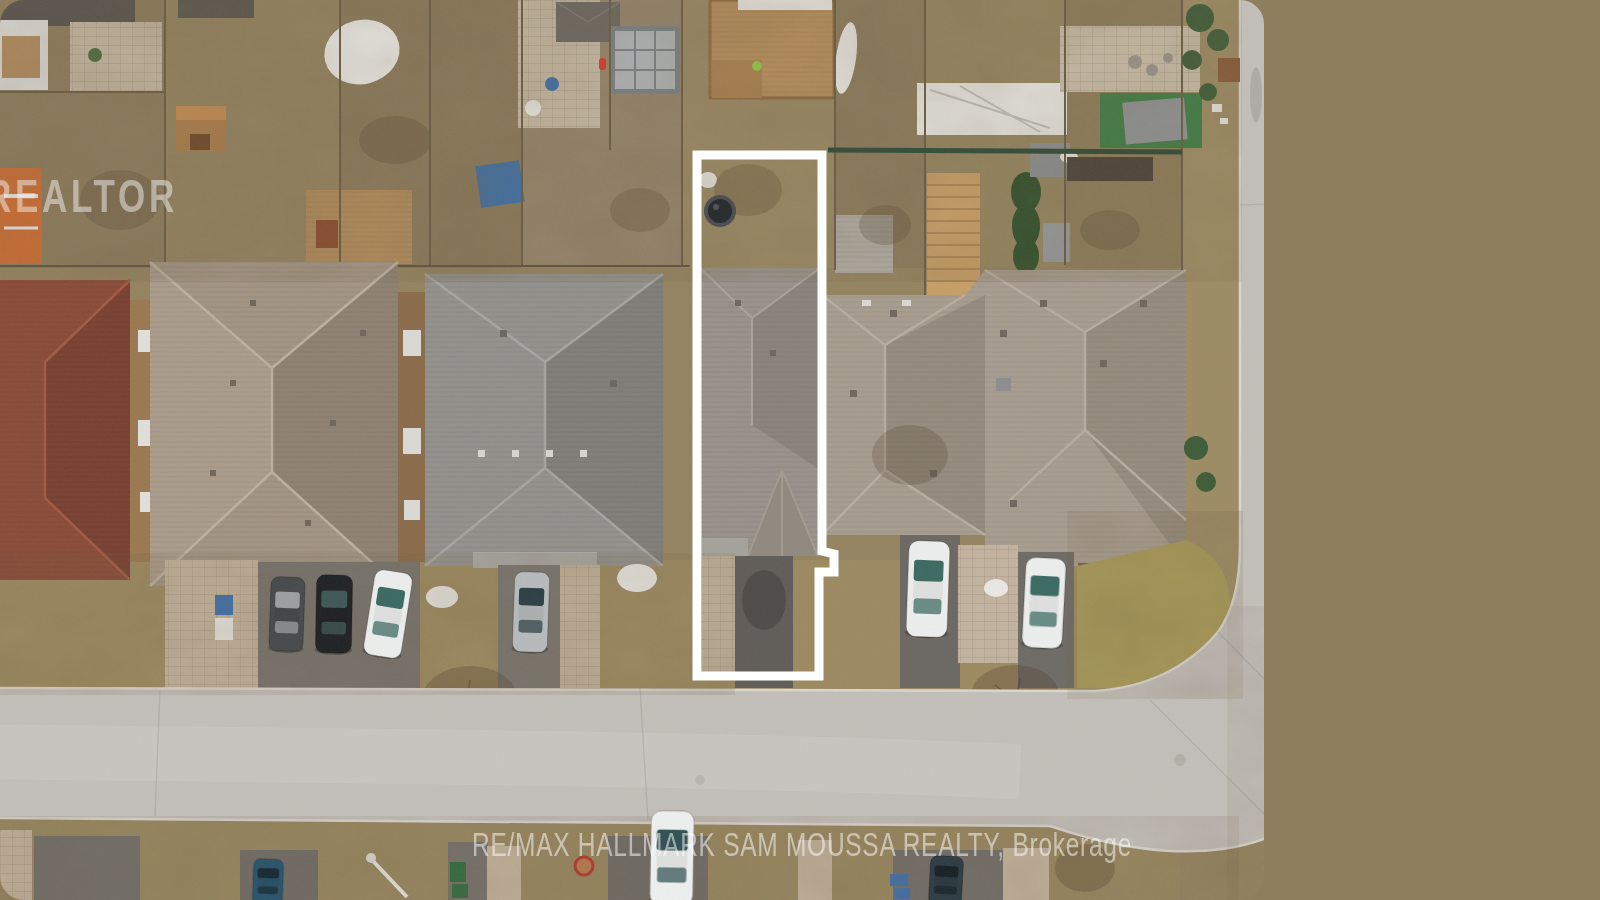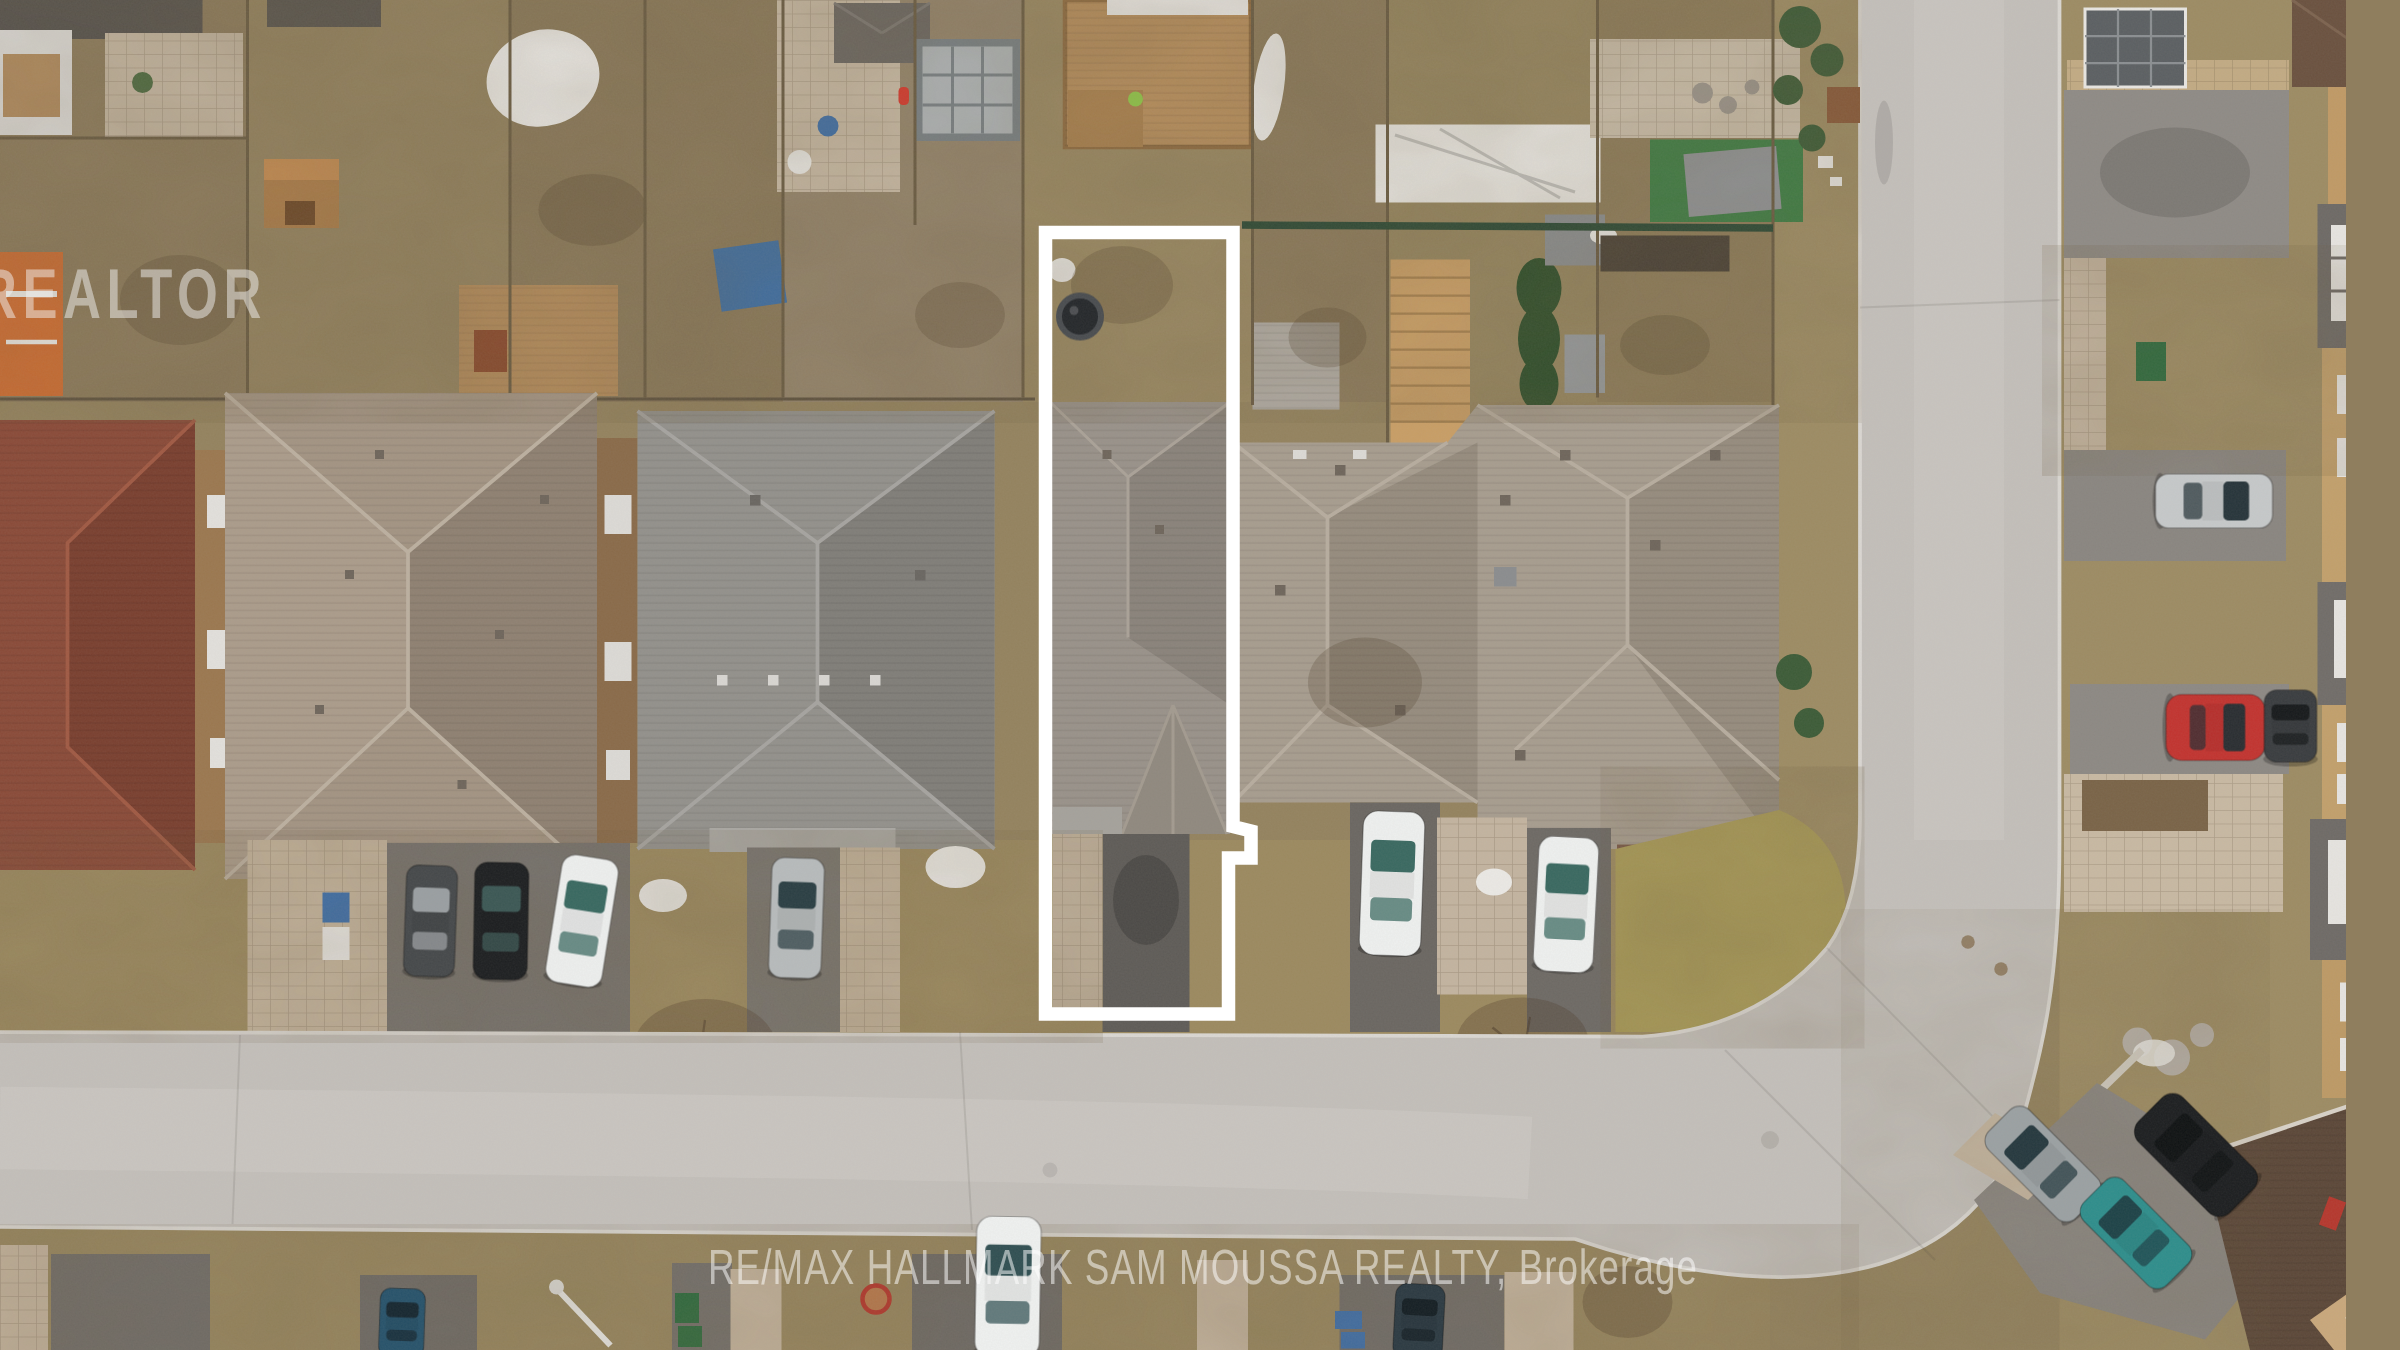--- a/index.html
+++ b/index.html
@@ -1,16 +1,16 @@
 <!DOCTYPE html>
 <html><head>
 <meta charset="utf-8">
 <style>
   html,body{margin:0;padding:0;background:#8f7e5e;}
-  .stage{width:1564px;height:900px;position:relative;overflow:hidden;}
+  .stage{width:1264px;height:900px;position:relative;overflow:hidden;border-radius:24px;}
   svg{display:block;}
   text{font-family:"Liberation Sans", sans-serif;}
   .wm-brokerage{fill:rgba(255,255,255,0.52);font-size:33px;letter-spacing:1px;}
   .wm-realtor{fill:rgba(242,242,242,0.50);font-size:47px;font-weight:bold;letter-spacing:5px;}
 </style>
 </head>
 <body>
 
 <div class="stage">
 <svg viewBox="0 0 1600 900" width="1600" height="900">

